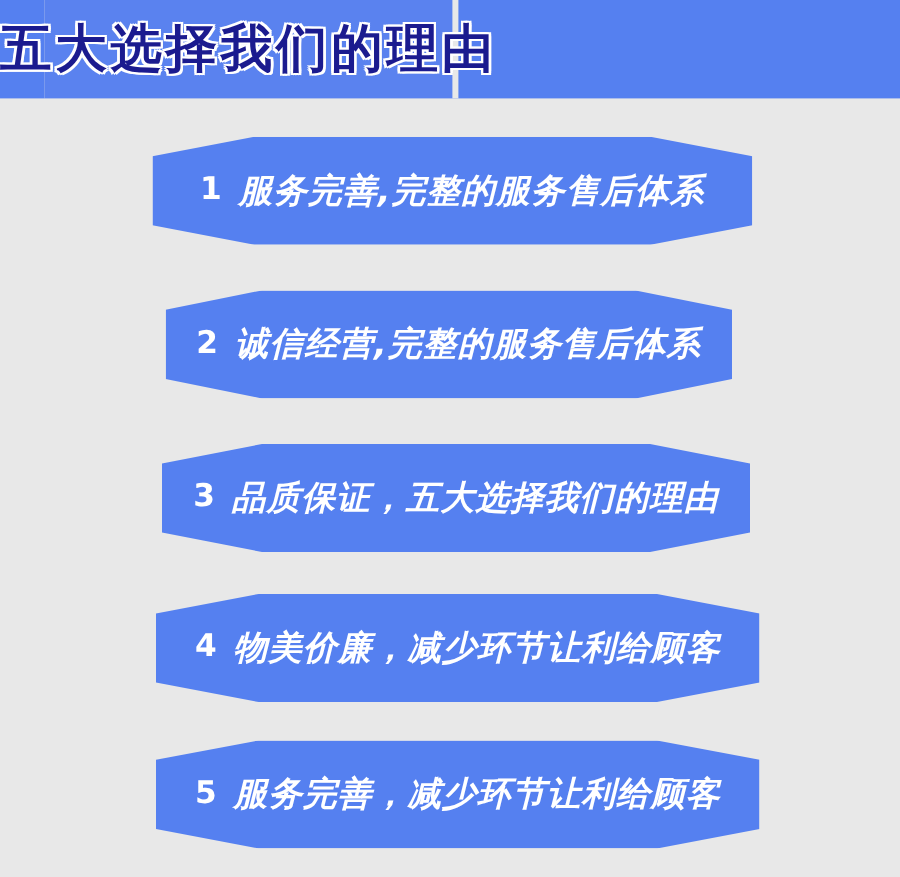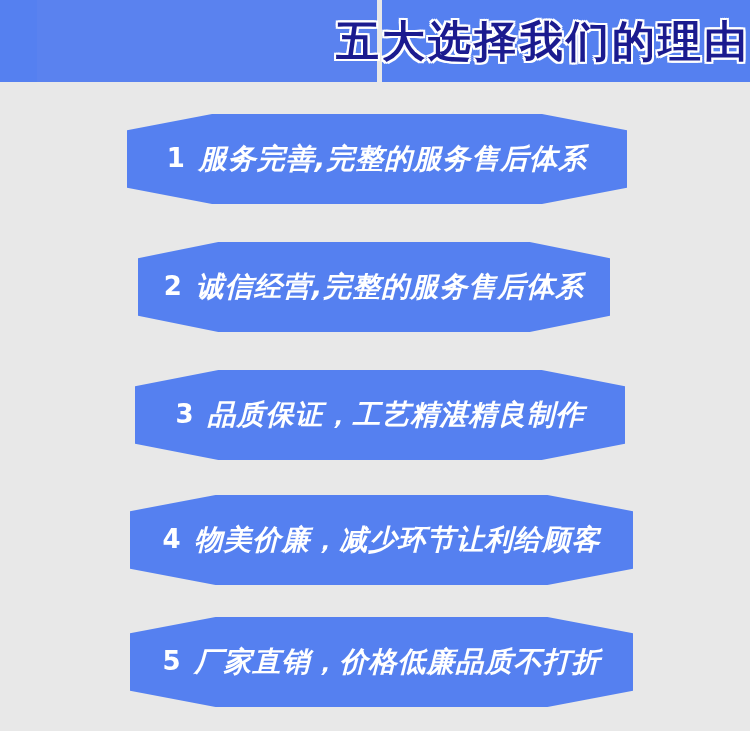--- a/index.html
+++ b/index.html
@@ -61,21 +61,21 @@
     height: 82px;
     background: #e8e8e8;
   }
   .header-title {
     position: absolute;
     left: 0;
     top: 0;
     width: 750px;
     height: 82px;
     line-height: 82px;
-    text-align: right;
+    text-align: left;
     font-size: 43px;
     font-weight: bold;
     letter-spacing: 3px;
     color: #1b1b8f;
     text-shadow:
       -2px -2px 0 #ffffff,
        2px -2px 0 #ffffff,
       -2px  2px 0 #ffffff,
        2px  2px 0 #ffffff,
        0px -2px 0 #ffffff,
@@ -158,32 +158,32 @@
     <div class="reason reason-2">
       <div class="row">
         <span class="num">2</span>
         <span class="txt">诚信经营,完整的服务售后体系</span>
       </div>
     </div>
 
     <div class="reason reason-3">
       <div class="row">
         <span class="num">3</span>
-        <span class="txt">品质保证，工艺精湛精良制作</span>
+        <span class="txt">品质保证，五大选择我们的理由</span>
       </div>
     </div>
 
     <div class="reason reason-4">
       <div class="row">
         <span class="num">4</span>
         <span class="txt">物美价廉，减少环节让利给顾客</span>
       </div>
     </div>
 
     <div class="reason reason-5">
       <div class="row">
         <span class="num">5</span>
-        <span class="txt">厂家直销，价格低廉品质不打折</span>
+        <span class="txt">服务完善，减少环节让利给顾客</span>
       </div>
     </div>
 
   </div>
 </div>
 
 </body></html>

